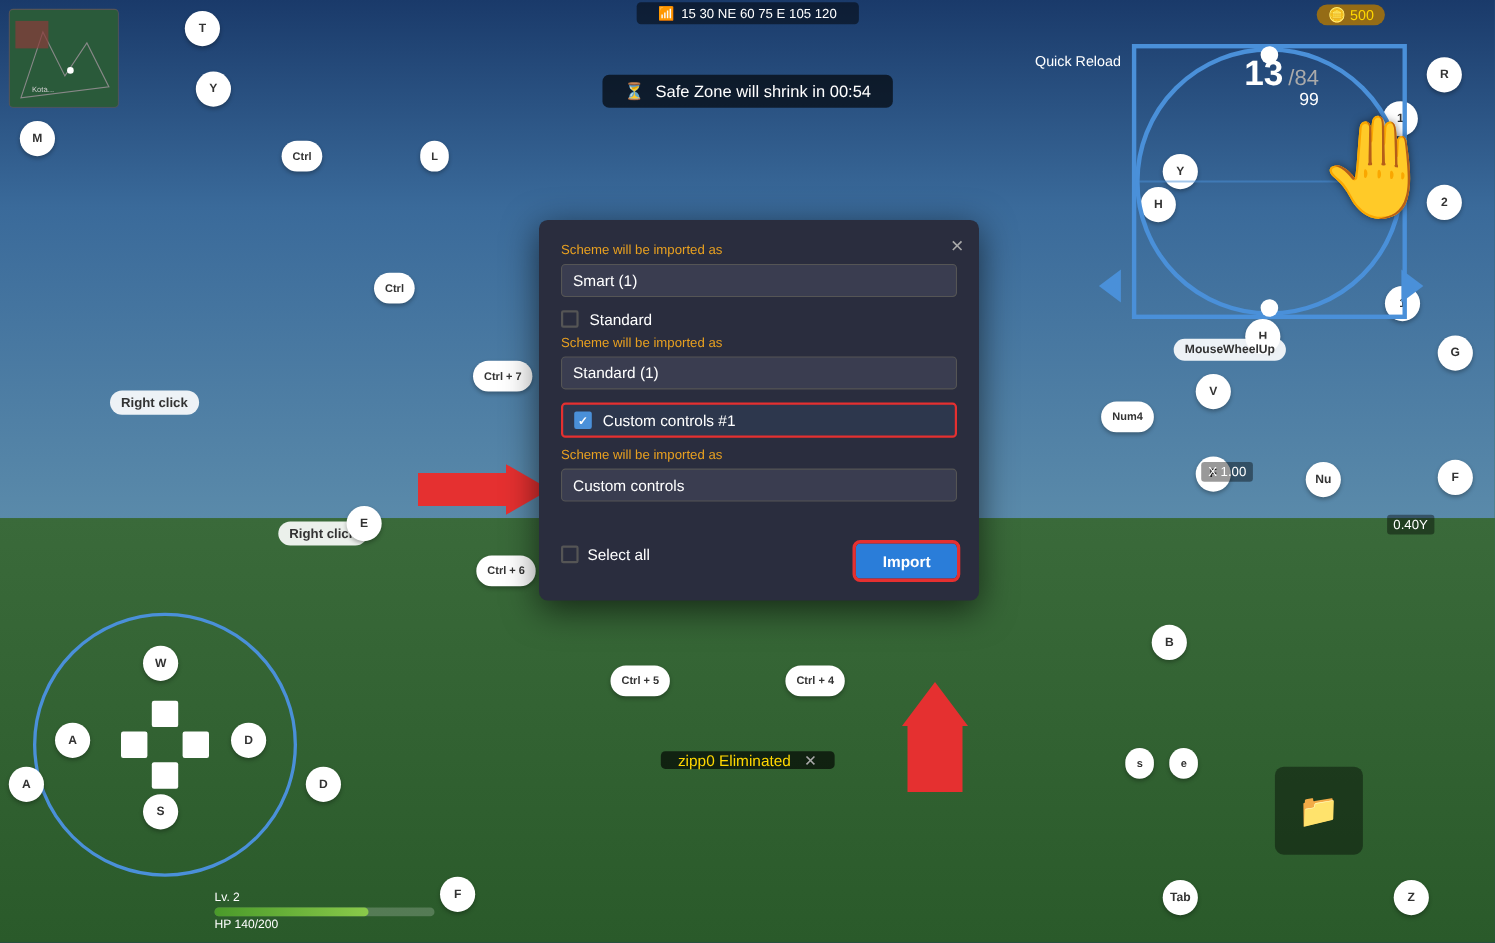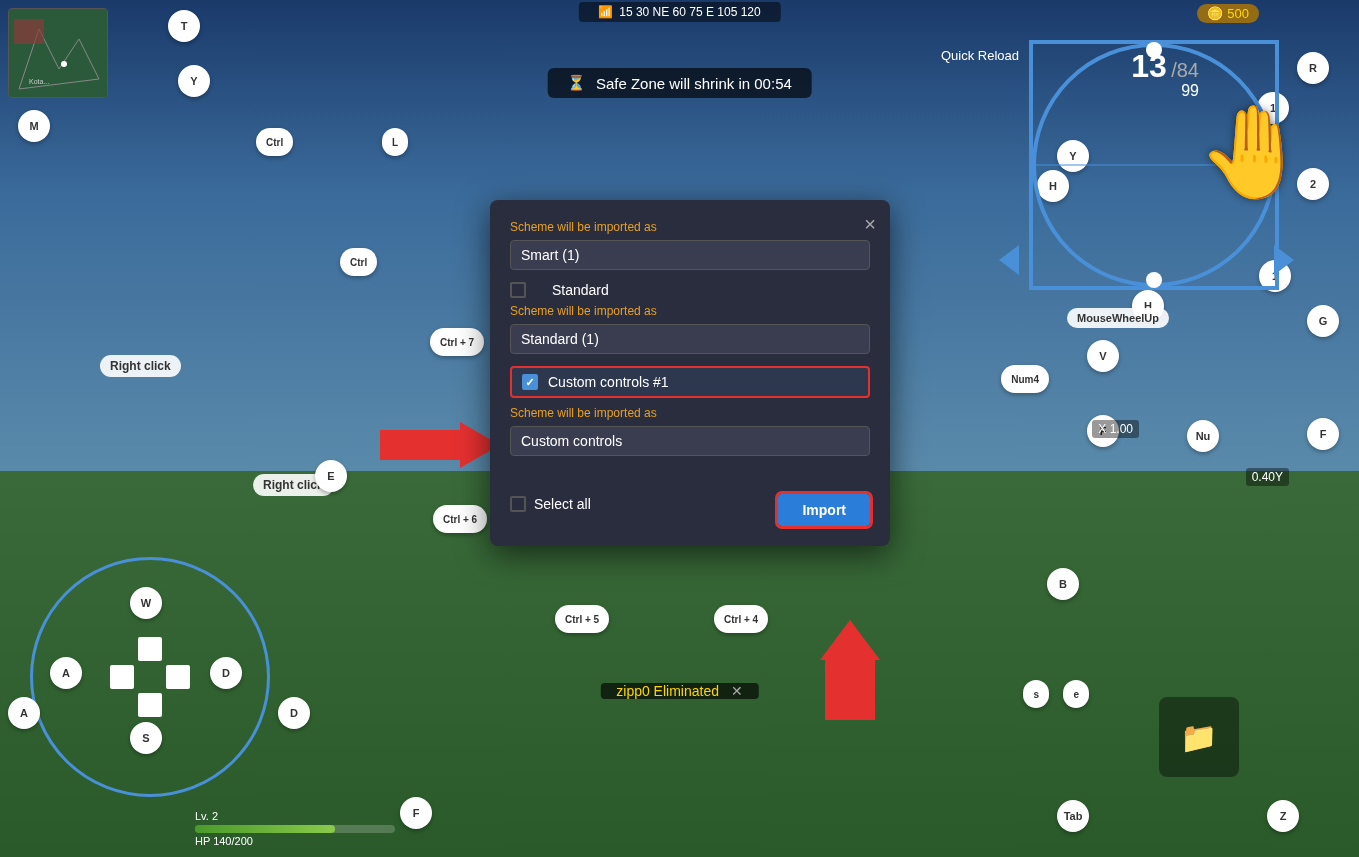--- a/index.html
+++ b/index.html
@@ -129,21 +129,21 @@
       border-radius: 4px;
       padding: 6px 10px;
       color: white;
       font-size: 14px;
       margin-bottom: 12px;
     }
 
     .scheme-row {
       display: flex;
       align-items: center;
-      gap: 26px;
+      gap: 10px;
       margin-bottom: 6px;
     }
 
     .scheme-row-checkbox {
       width: 16px;
       height: 16px;
       border: 2px solid #555;
       border-radius: 2px;
       background: transparent;
       display: flex;
@@ -389,21 +389,21 @@
   </div>
 
   <div style="position:absolute;top:48px;right:160px;color:white;">
     <span style="font-size:32px;font-weight:bold;">13</span>
     <span style="font-size:20px;color:#aaa;">/84</span>
   </div>
   <div style="position:absolute;top:82px;right:160px;color:white;font-size:16px;">99</div>
   <div style="position:absolute;top:48px;right:340px;color:white;font-size:13px;">Quick Reload</div>
 
   <div style="position:absolute;top:420px;right:220px;color:white;font-size:12px;background:rgba(0,0,0,0.4);padding:2px 6px;border-radius:3px;">X 1.00</div>
-  <div style="position:absolute;top:468px;right:70px;color:white;font-size:12px;background:rgba(0,0,0,0.4);padding:2px 6px;border-radius:3px;">0.40Y</div>
+  <div style="position:absolute;top:468px;right:55px;color:white;font-size:12px;background:rgba(0,0,0,0.4);padding:2px 6px;border-radius:3px;">0.40Y</div>
 
   <div style="position:absolute;bottom:158px;left:50%;transform:translateX(-50%);background:rgba(0,0,0,0.65);border-radius:4px;padding:0 16px;color:#ffd700;font-size:14px;display:flex;align-items:flex-end;gap:12px;">
     <span>zipp0  Eliminated</span>
     <span style="color:#aaa;cursor:pointer;">✕</span>
   </div>
 
   <div style="position:absolute;bottom:10px;left:195px;">
     <div style="color:white;font-size:11px;margin-bottom:3px;">Lv. 2</div>
     <div style="width:200px;height:8px;background:rgba(255,255,255,0.2);border-radius:4px;">
       <div style="width:70%;height:100%;background:linear-gradient(90deg,#4a9a2a,#8aca4a);border-radius:4px;"></div>

